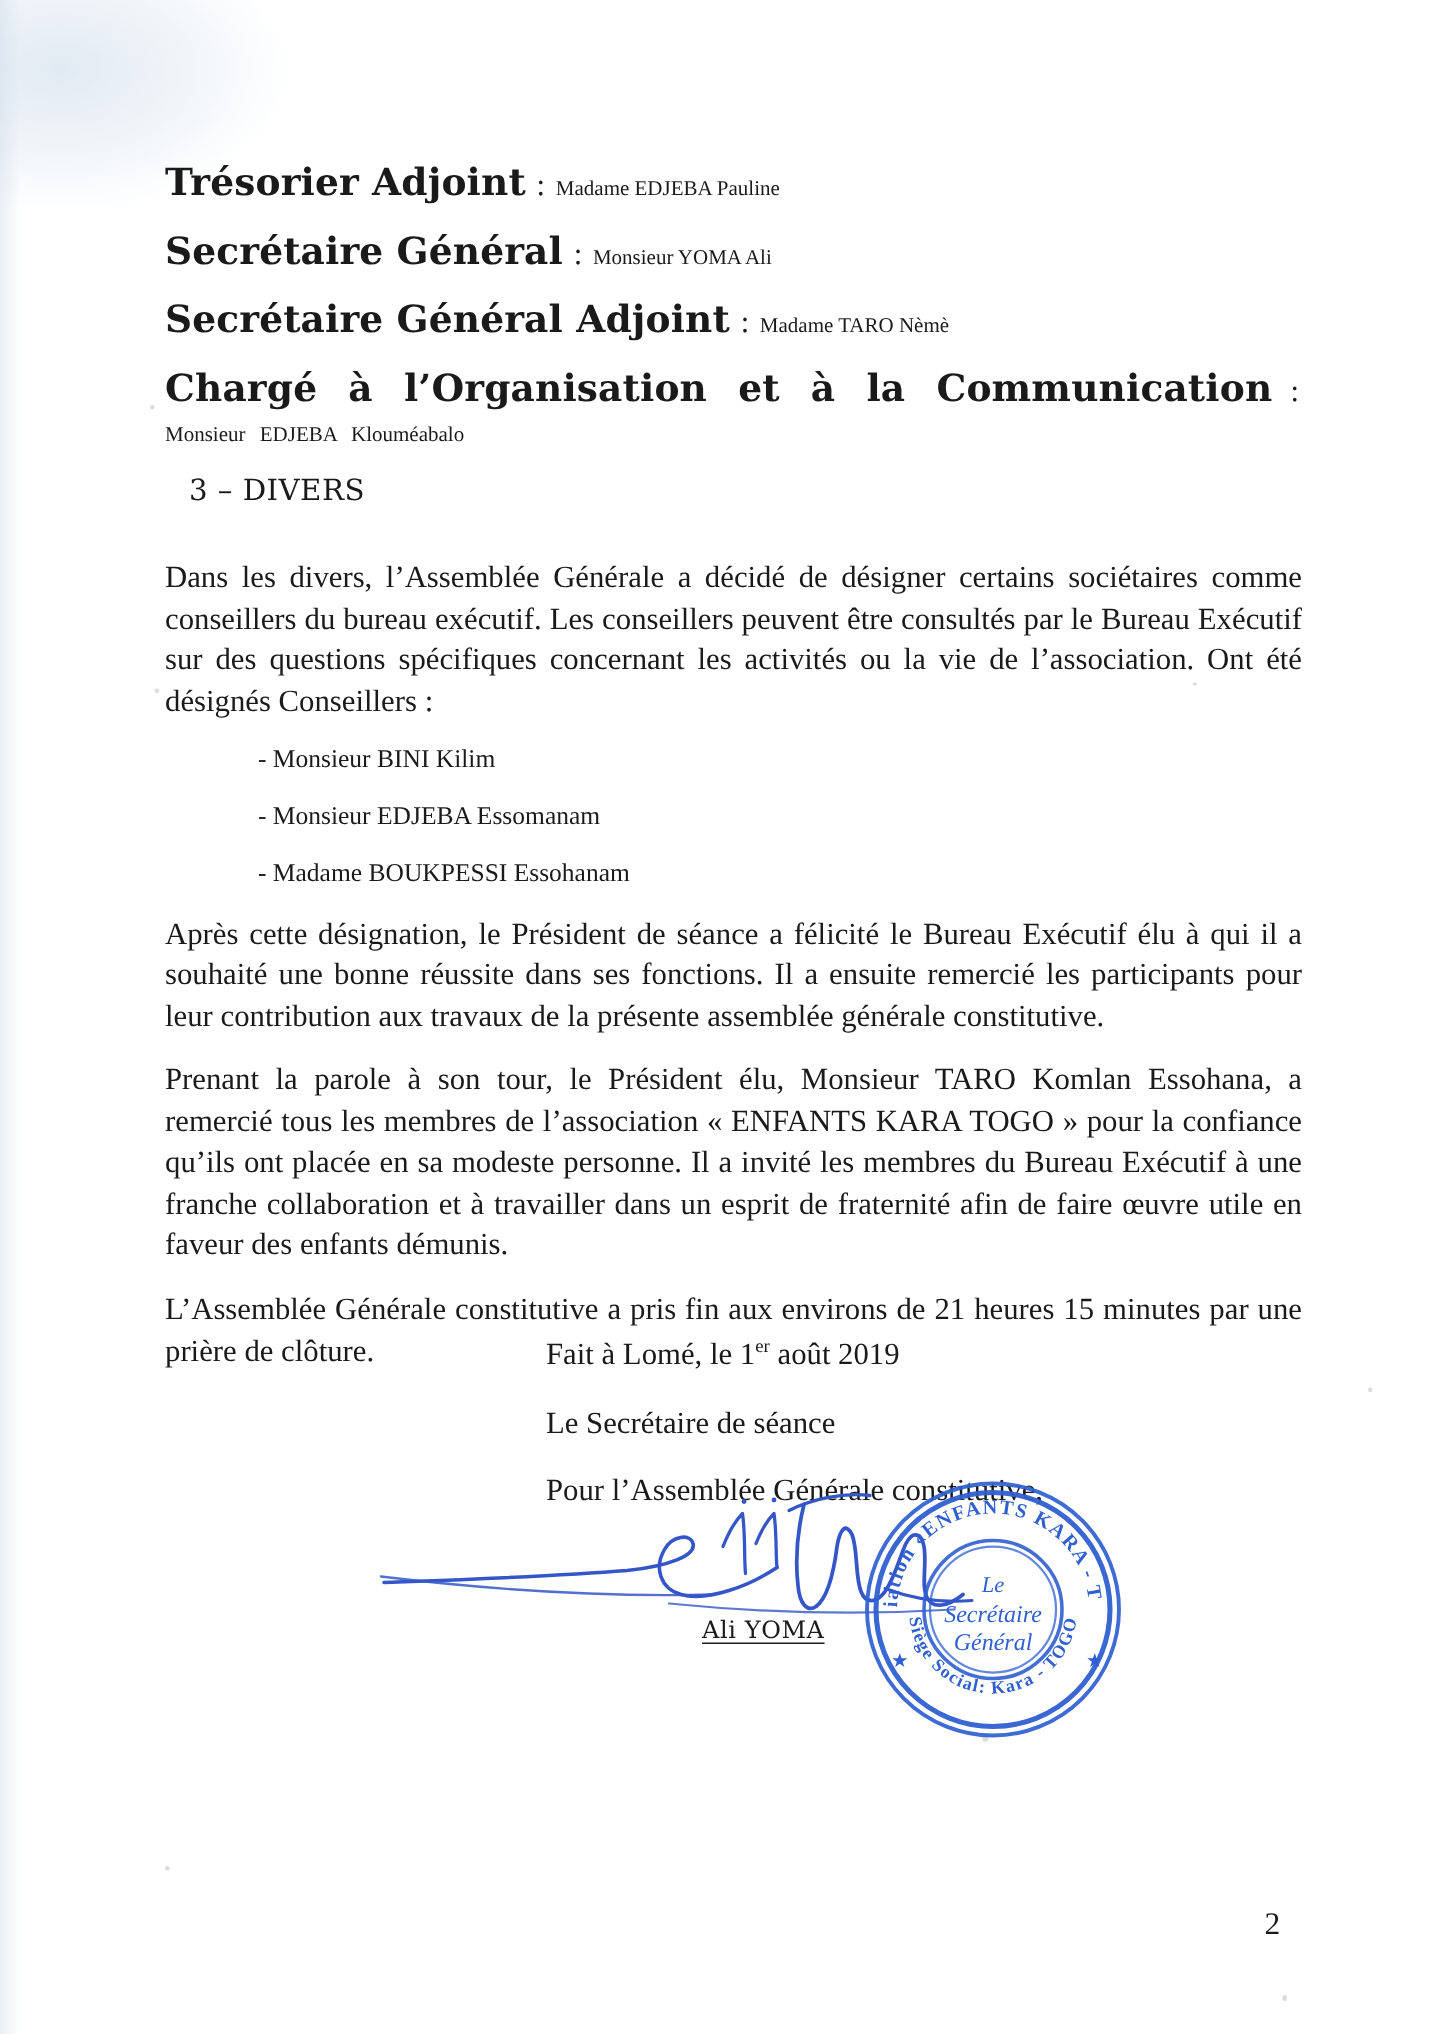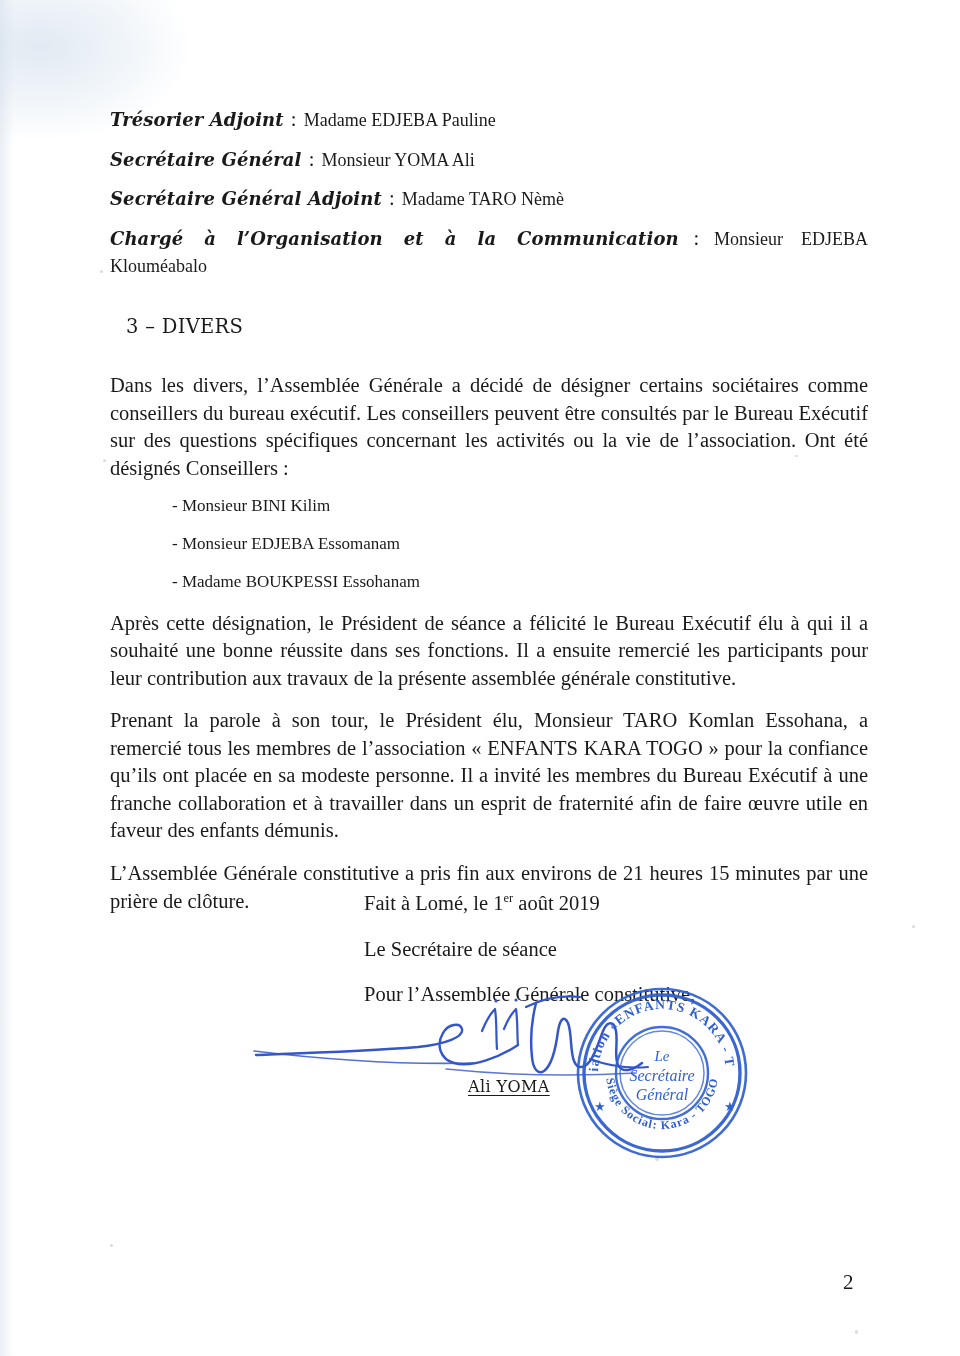--- a/index.html
+++ b/index.html
@@ -62,26 +62,25 @@
   .roster-line {
     font-size: 20.5px;
     line-height: 1.30;
     margin-bottom: 13px;
     text-align: justify;
     text-justify: inter-word;
   }
   .roster-line .role {
     font-weight: bold;
     font-family: "DejaVu Serif", "Liberation Serif", serif;
-    font-size: 18px;
+    font-size: 25px;
     letter-spacing: .1px;
-    font-style: italic;
   }
   .roster-line .sep { padding: 0 2px; }
-  .roster-line .person { font-size: 18px; }
+  .roster-line .person { font-size: 14px; }
   
   .roster-line.wrap {
     text-align: justify;
     text-align-last: left;
   }
   .roster-line.wrap .role { word-spacing: 7px; }
   .roster-line.wrap .person { word-spacing: 6px; }
 
   
   .section-heading {

